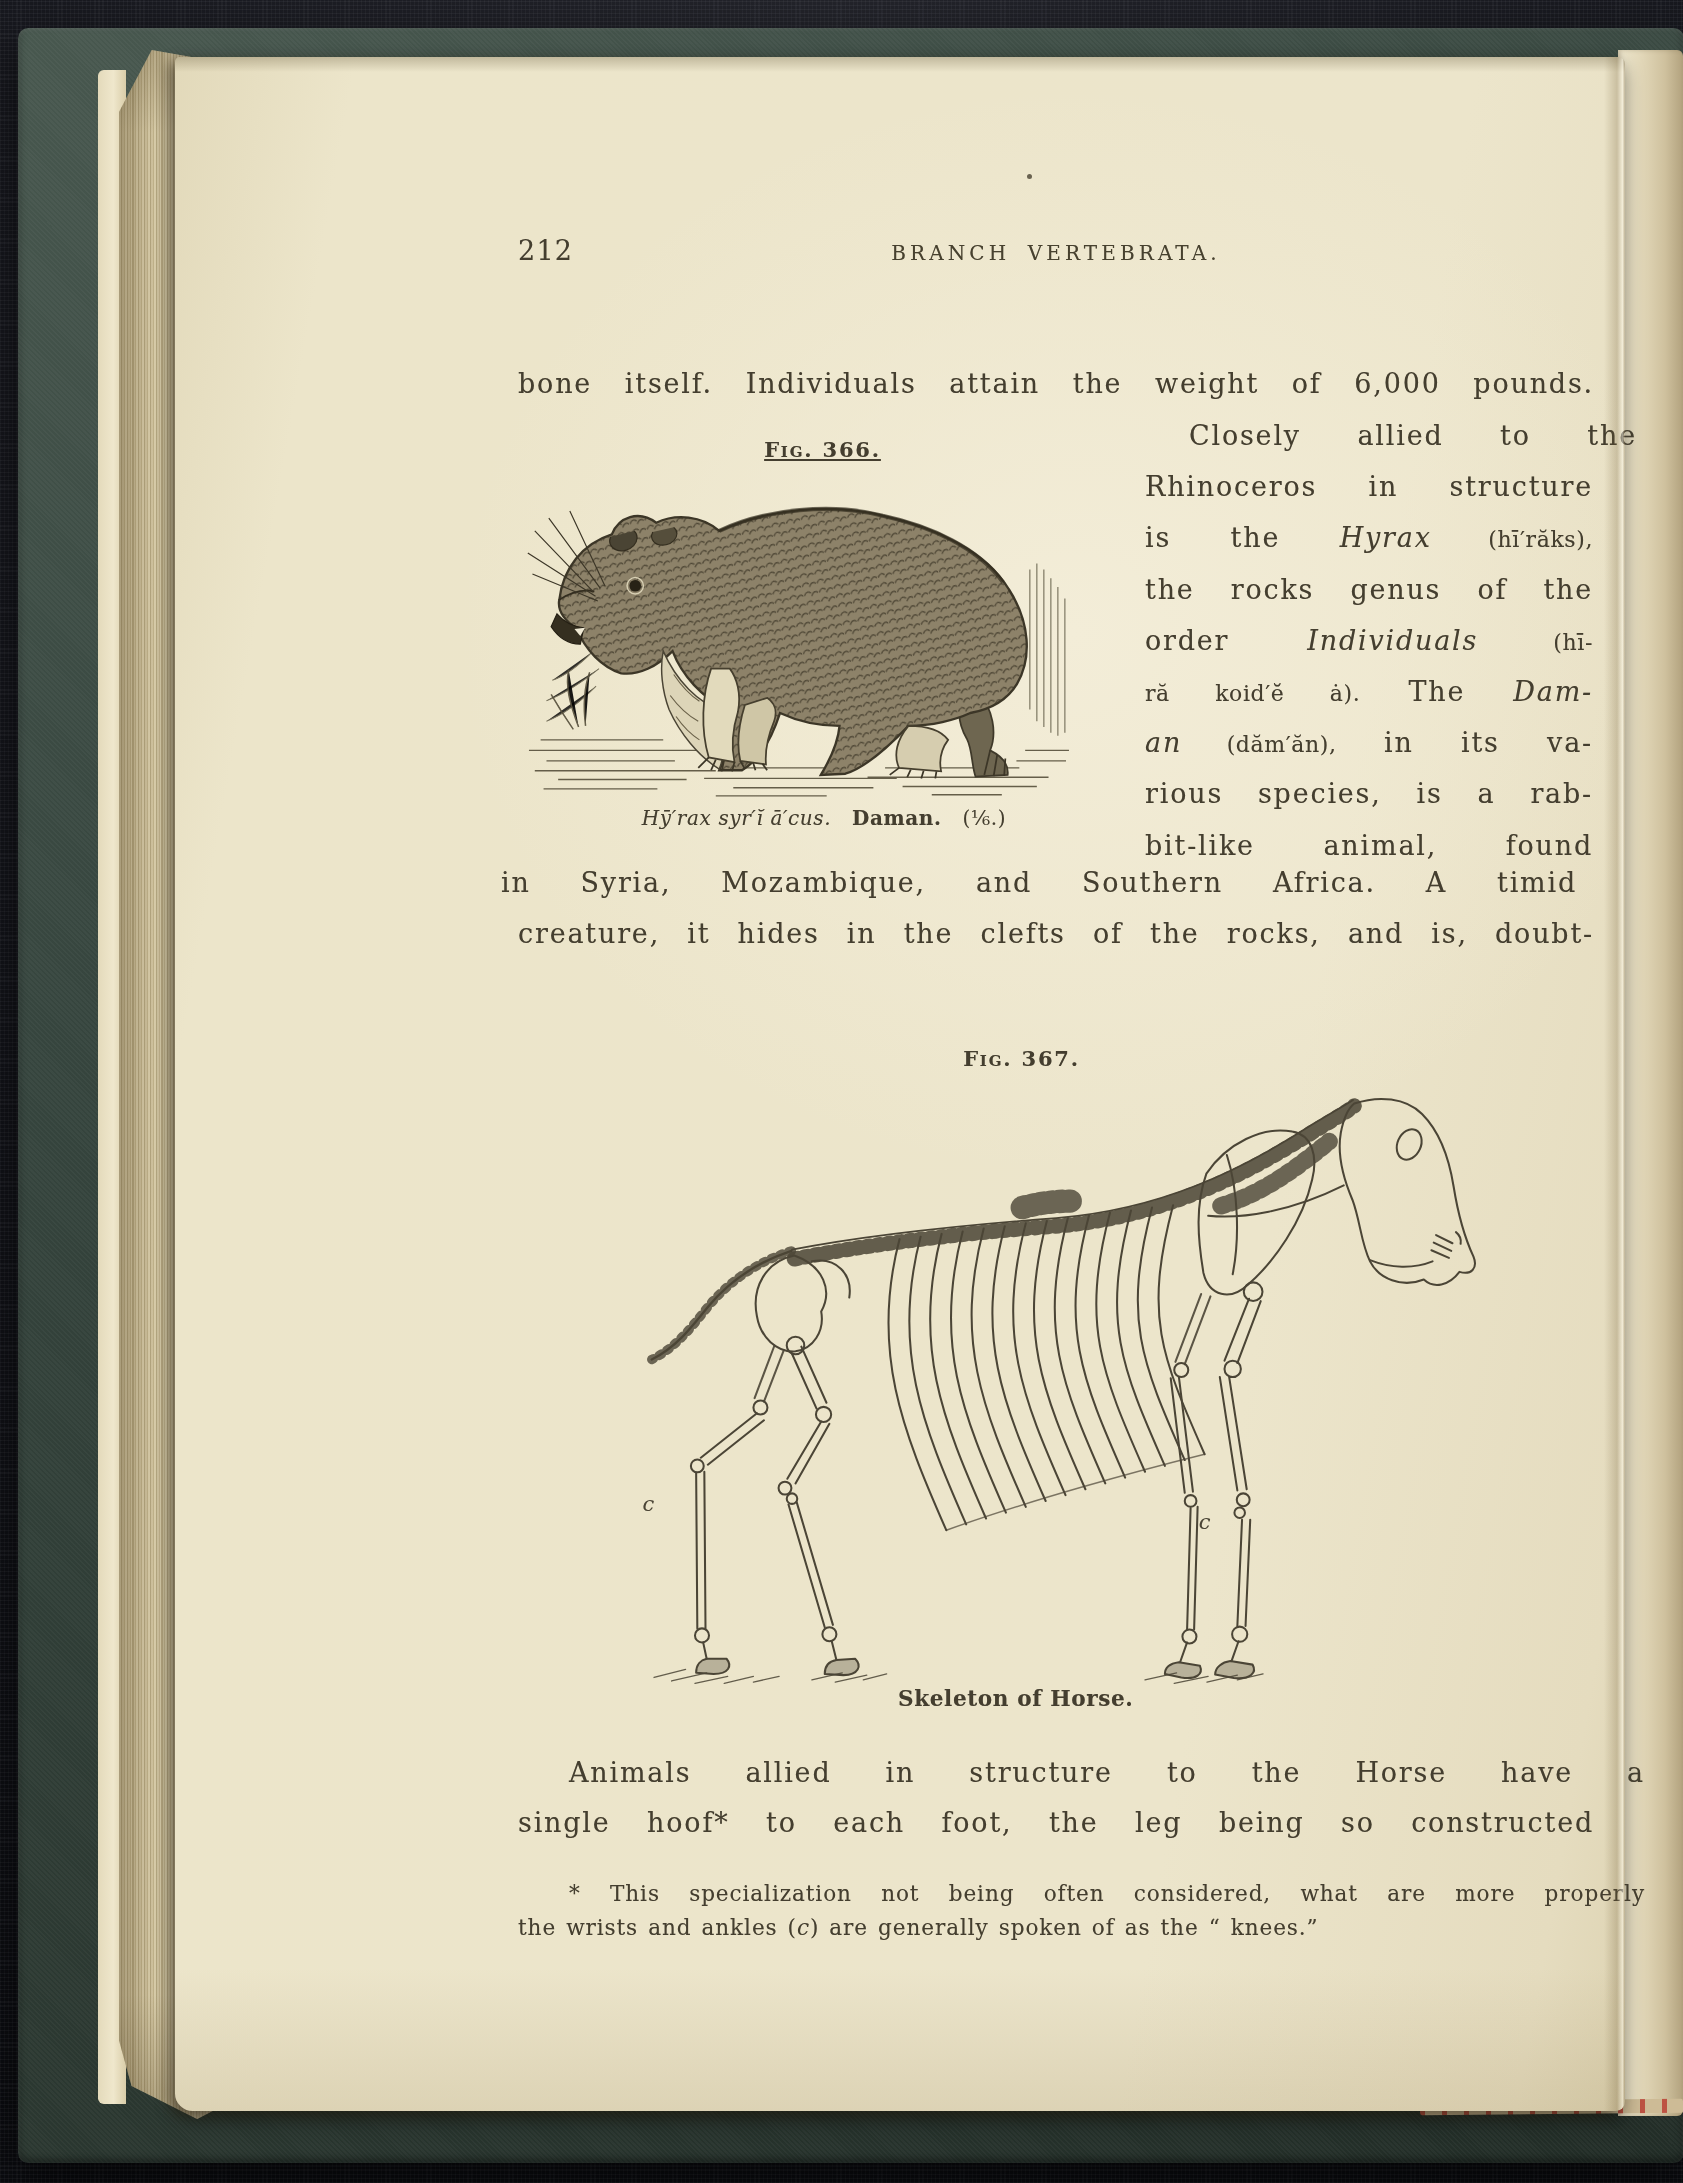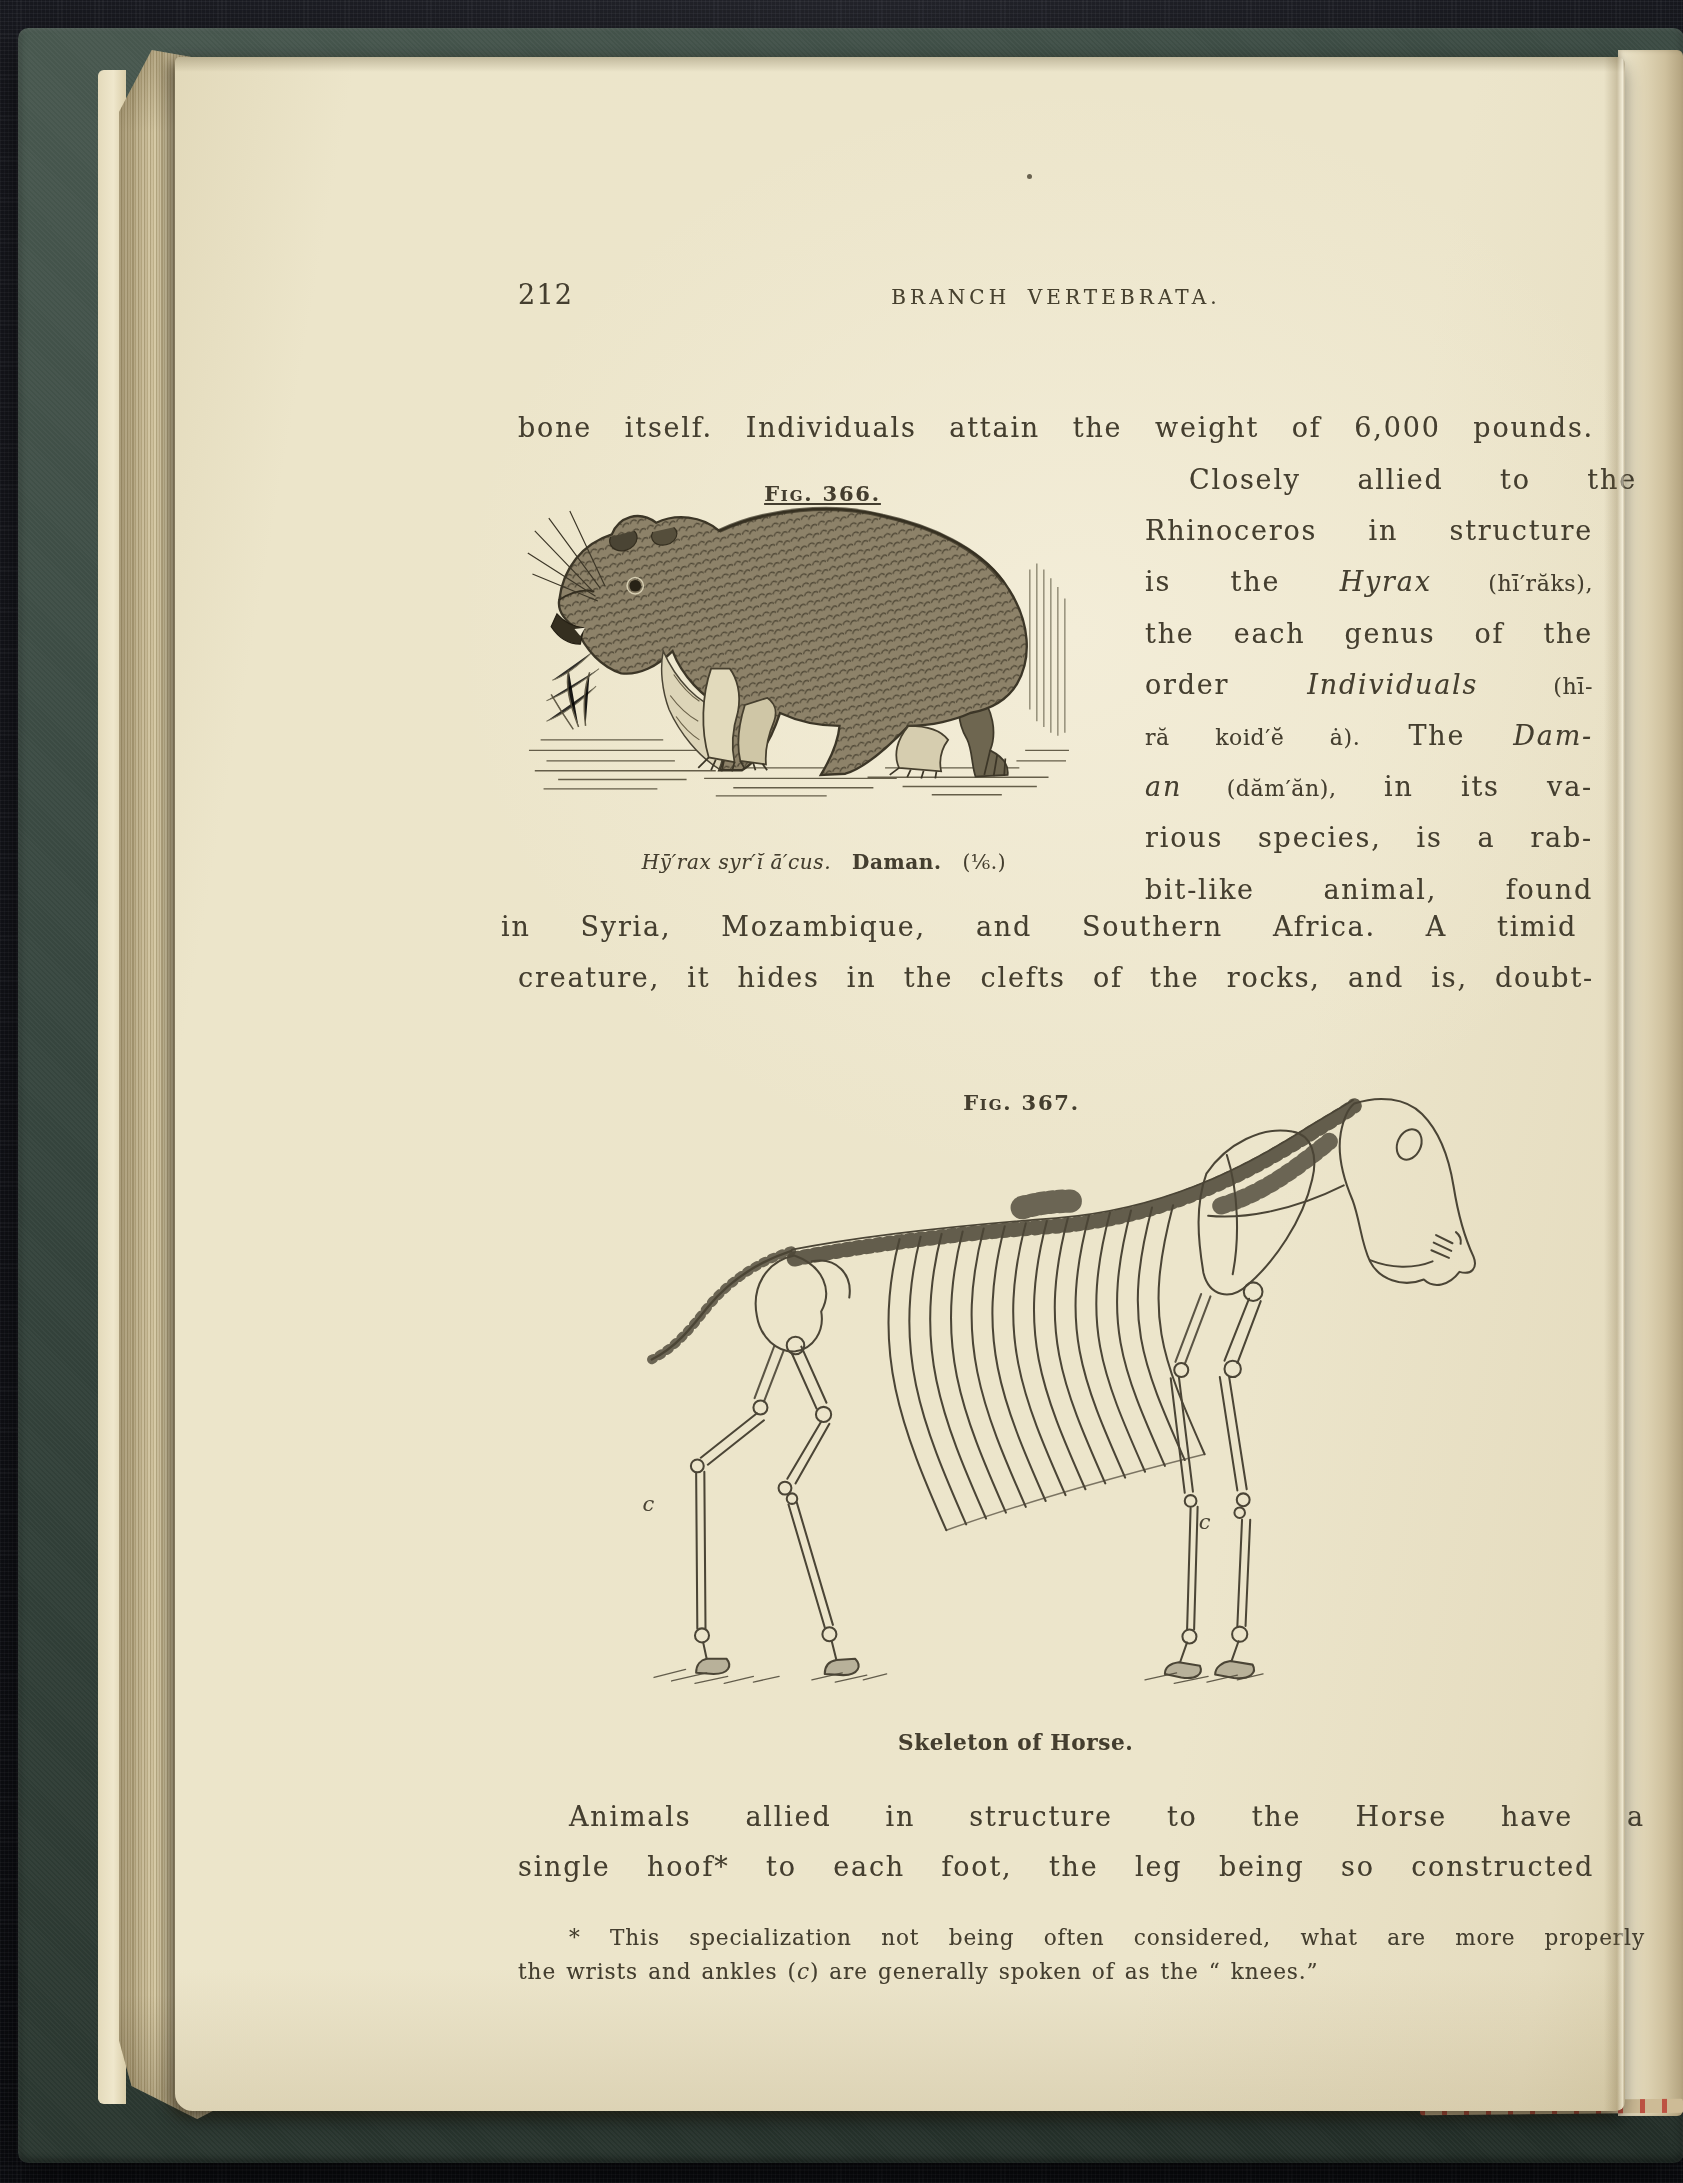--- a/index.html
+++ b/index.html
@@ -55,21 +55,21 @@
     box-shadow:-7px 4.7px 13px rgba(40,30,10,0.4), 0 9.4px 20px rgba(0,0,0,0.35);
   }
   .page::before{
     content:"";position:absolute;left:0;top:0;right:0;height:15px;border-radius:4.7px 7px 0 0;
     background:linear-gradient(to bottom, rgba(85,72,40,0.28), rgba(0,0,0,0));
   }
   .page::after{
     content:"";position:absolute;right:0;top:0;bottom:0;width:21px;border-radius:0 7px 9.4px 0;
     background:linear-gradient(to right, rgba(0,0,0,0), rgba(112,92,52,0.26) 62%, rgba(252,248,234,0.5) 88%, rgba(95,75,40,0.3) 100%);
   }
-  .line{position:absolute;line-height:1.18;margin-top:44px;}
+  .line{position:absolute;line-height:1.18;}
   .fs-body{font-size:27px;letter-spacing:1.8px;word-spacing:3.5px;}
   .just{text-align:justify;text-align-last:justify;}
   .it{font-style:italic;}
   .pron{font-size:22px;letter-spacing:0.6px;}
   .pagenum{font-size:27px;letter-spacing:1.2px;}
   .runhead{font-size:20px;letter-spacing:4.1px;word-spacing:7px;text-align:center;color:#47412f;}
   .figlabel{font-size:21px;font-weight:700;font-variant:small-caps;letter-spacing:1.8px;text-align:center;}
   .caption{font-size:20px;text-align:center;letter-spacing:0.6px;}
   .caption .name{font-weight:600;}
   .caption367{font-size:21.6px;font-weight:600;text-align:left;letter-spacing:0.6px;}
@@ -163,21 +163,21 @@
 
   <div class="line caption txt" style="left:430px;top:750px;width:438px;">
     <span class="it">Hȳ′rax syr′ĭ ā′cus.</span>&nbsp;&nbsp;
     <span class="name">Daman.</span>&nbsp;&nbsp;
     <span>(⅙.)</span>
   </div>
 
   <div class="line fs-body just txt" style="left:970px;top:363px;width:448px;padding-left:44px;">Closely allied to the</div>
   <div class="line fs-body just txt" style="left:970px;top:414px;width:448px;">Rhinoceros in structure</div>
   <div class="line fs-body just txt" style="left:970px;top:465px;width:448px;"><span>is the </span><span class="it">Hyrax</span><span class="pron"> (hī′răks),</span></div>
-  <div class="line fs-body just txt" style="left:970px;top:517px;width:448px;">the each genus of the</div>
+  <div class="line fs-body just txt" style="left:970px;top:517px;width:448px;">the rocks genus of the</div>
   <div class="line fs-body just txt" style="left:970px;top:568px;width:448px;"><span>order </span><span class="it">Individuals</span><span class="pron"> (hī-</span></div>
   <div class="line fs-body just txt" style="left:970px;top:619px;width:448px;"><span class="pron">ră koid′ĕ ȧ).</span><span>  The </span><span class="it">Dam-</span></div>
   <div class="line fs-body just txt" style="left:970px;top:670px;width:448px;"><span class="it">an</span><span class="pron"> (dăm′ăn),</span><span> in its va-</span></div>
   <div class="line fs-body just txt" style="left:970px;top:721px;width:448px;">rious species, is a rab-</div>
   <div class="line fs-body just txt" style="left:970px;top:773px;width:448px;">bit-like animal, found</div>
 
   <div class="line fs-body just txt" style="left:326px;top:810px;width:1076px;">in Syria, Mozambique, and Southern Africa.  A timid</div>
   <div class="line fs-body just txt" style="left:343px;top:861px;width:1076px;">creature, it hides in the clefts of the rocks, and is, doubt-</div>
 
   <div class="line figlabel txt" style="left:759px;top:990px;width:175px;">Fig. 367.</div>

